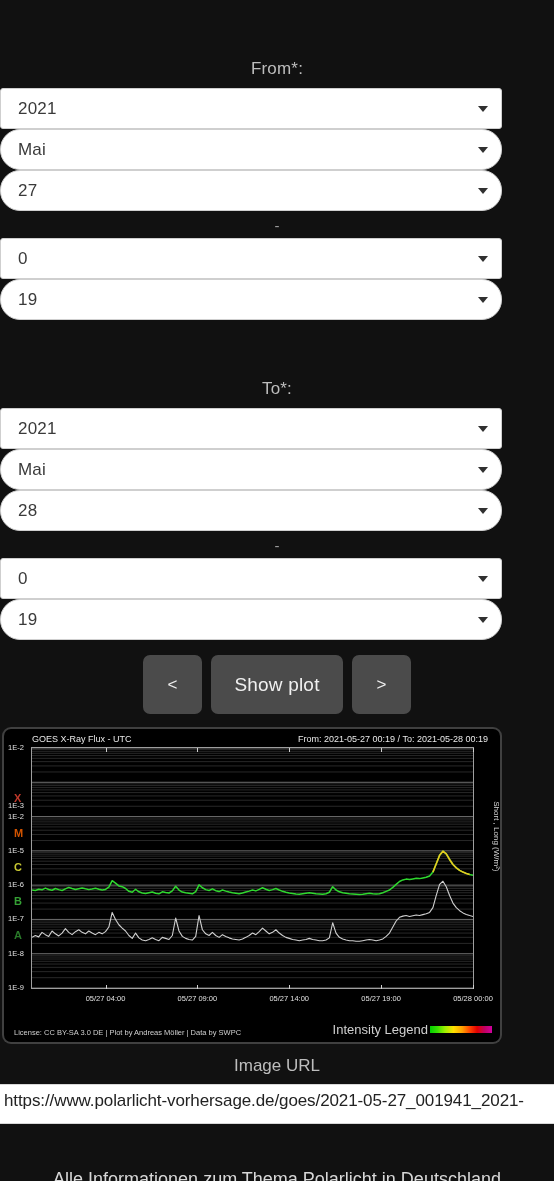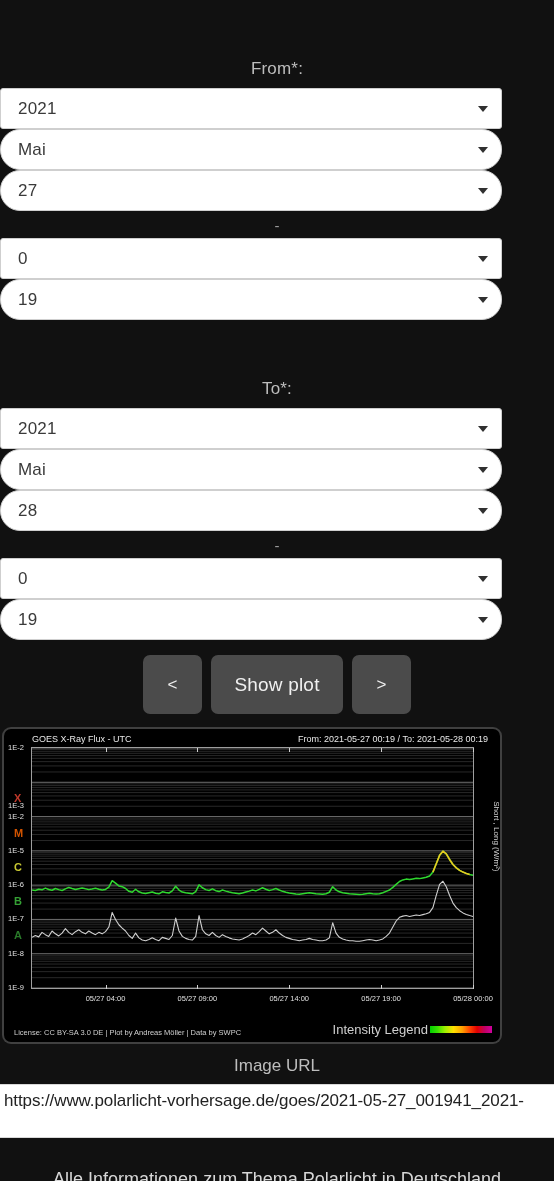--- a/index.html
+++ b/index.html
@@ -233,21 +233,21 @@
   
   .url-label {
     text-align: center;
     color: #bdbdbd;
     font-size: 17px;
     padding: 12px 0 8px 0;
   }
 
   .url-box {
     width: 554px;
-    height: 54px;
+    height: 40px;
     background: #ffffff;
     border-top: 1px solid #d8d8d8;
     border-bottom: 1px solid #d8d8d8;
     display: flex;
     align-items: flex-start;
     padding: 6px 0 0 4px;
     overflow: hidden;
   }
   .url-text {
     color: #222;

